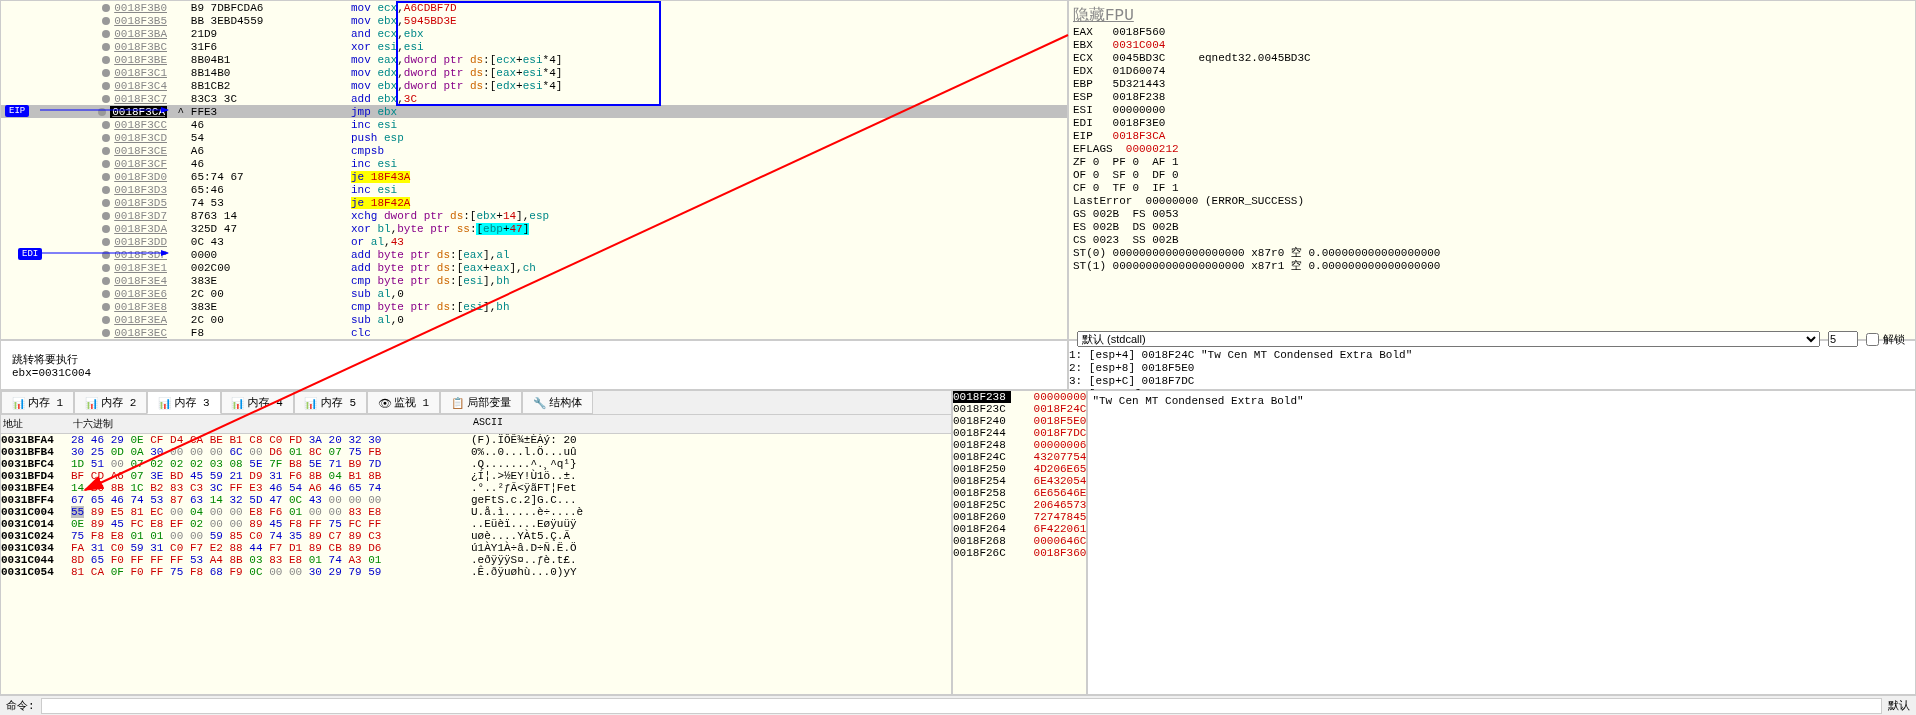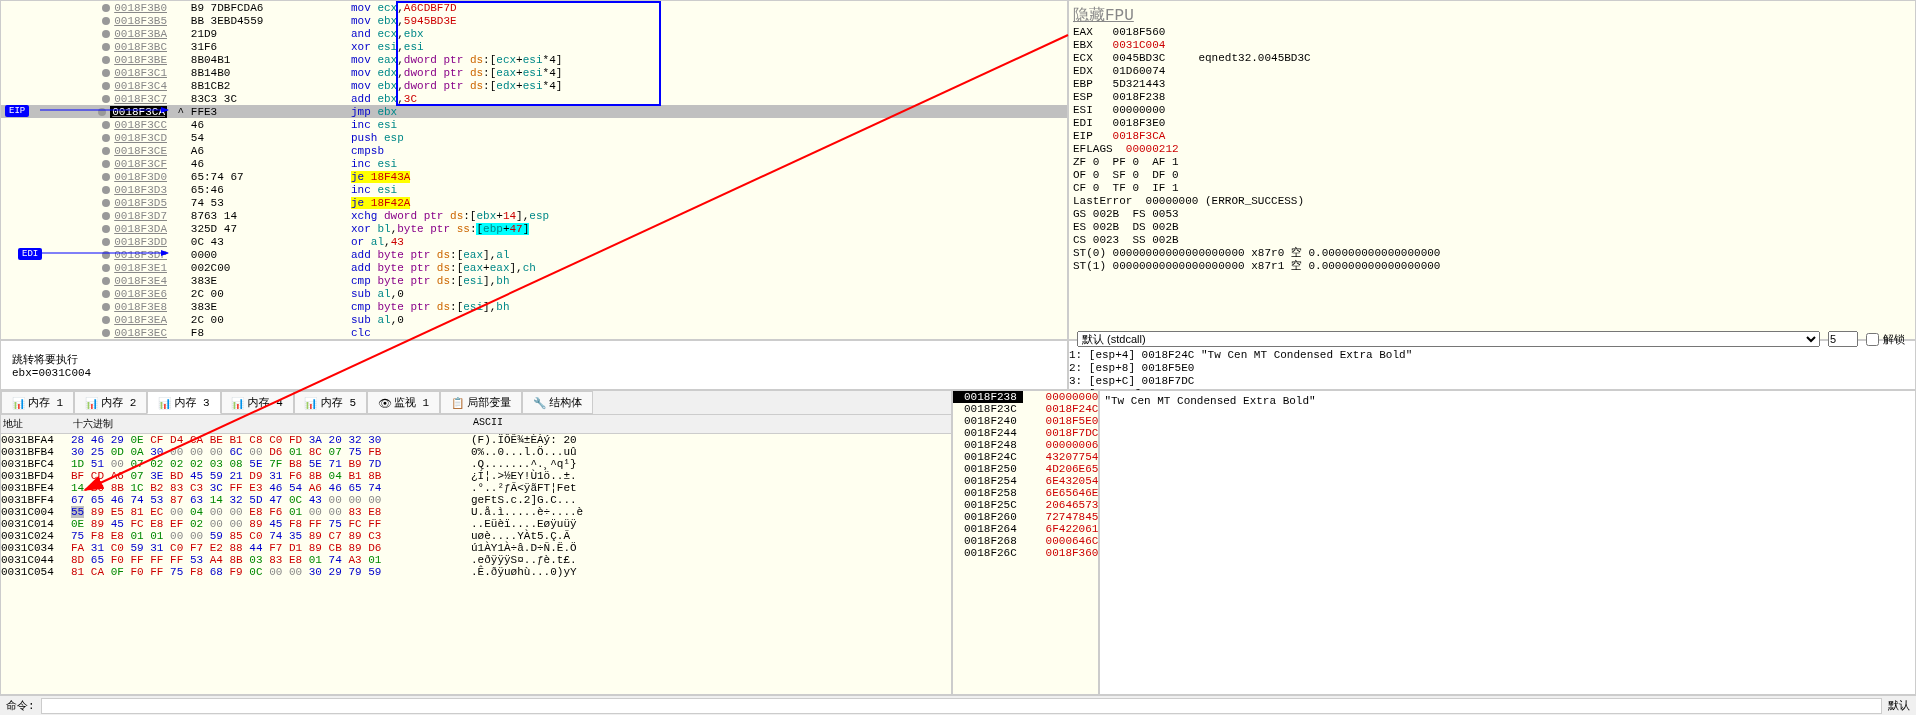--- a/index.html
+++ b/index.html
@@ -34,27 +34,27 @@
 .left-panel { flex: 0 0 952px; display: flex; flex-direction: column; border: 1px solid #ccc; }
 .stack-panel { flex: 0 0 114px; border: 1px solid #ccc; }
 .right-string { flex: 1; border: 1px solid #ccc; padding: 4px; background: #fff; }
 .tabs { display: flex; background: #f0f0f0; border-bottom: 1px solid #ccc; height: 24px; }
 .tab { padding: 3px 10px; border: 1px solid #ccc; background: #f8f8f8; cursor: pointer; display: flex; align-items: center; font-size: 11px; }
 .tab.active { background: #fff; border-bottom: 1px solid #fff; }
 .tab-icon { width: 12px; height: 12px; margin-right: 4px; display: inline-block; }
 .hex-header { background: #f0f0f0; display: flex; font-size: 10px; border-bottom: 1px solid #ccc; padding: 2px; }
 .hex-body { background: #fffff0; overflow: auto; flex: 1; font-size: 11px; }
 .hex-row { display: flex; white-space: pre; }
-.hex-addr { width: 70px; color: #000; }
+.hex-addr { width: 70px; color: #000; font-weight: bold; }
 .hex-bytes { width: 400px; }
 .hex-ascii { flex: 1; color: #000; }
 .hex-hl { background: #c0c0c0; }
 .stack-body { background: #fffff0; overflow: auto; height: 100%; font-size: 11px; }
 .stack-row { display: flex; white-space: pre; }
-.stack-addr { width: 70px; padding-left: 11px; }
+.stack-addr { width: 58px; }
 .stack-addr-sel { background: #000; color: #fff; }
 .stack-val { color: #c00; padding-left: 16px; }
 .cmd-bar { height: 20px; display: flex; border-top: 1px solid #ccc; background: #f0f0f0; align-items: center; }
 .cmd-bar input { flex: 1; border: 1px solid #ccc; height: 16px; font-size: 11px; padding: 0 4px; }
 .cmd-label { padding: 0 6px; font-size: 11px; }
 .regs-pane .reg-line { white-space: pre; font-size: 11px; line-height: 13px; }
 .args-list { font-size: 11px; line-height: 13px; white-space: pre; }
 .lock-chk { margin-left: auto; display: flex; align-items: center; font-size: 11px; padding-right: 6px; }
 .hdr-fpu { color: #888; text-decoration: underline; cursor: pointer; font-size: 16px; }
 .byte-c { color: #00c; }

